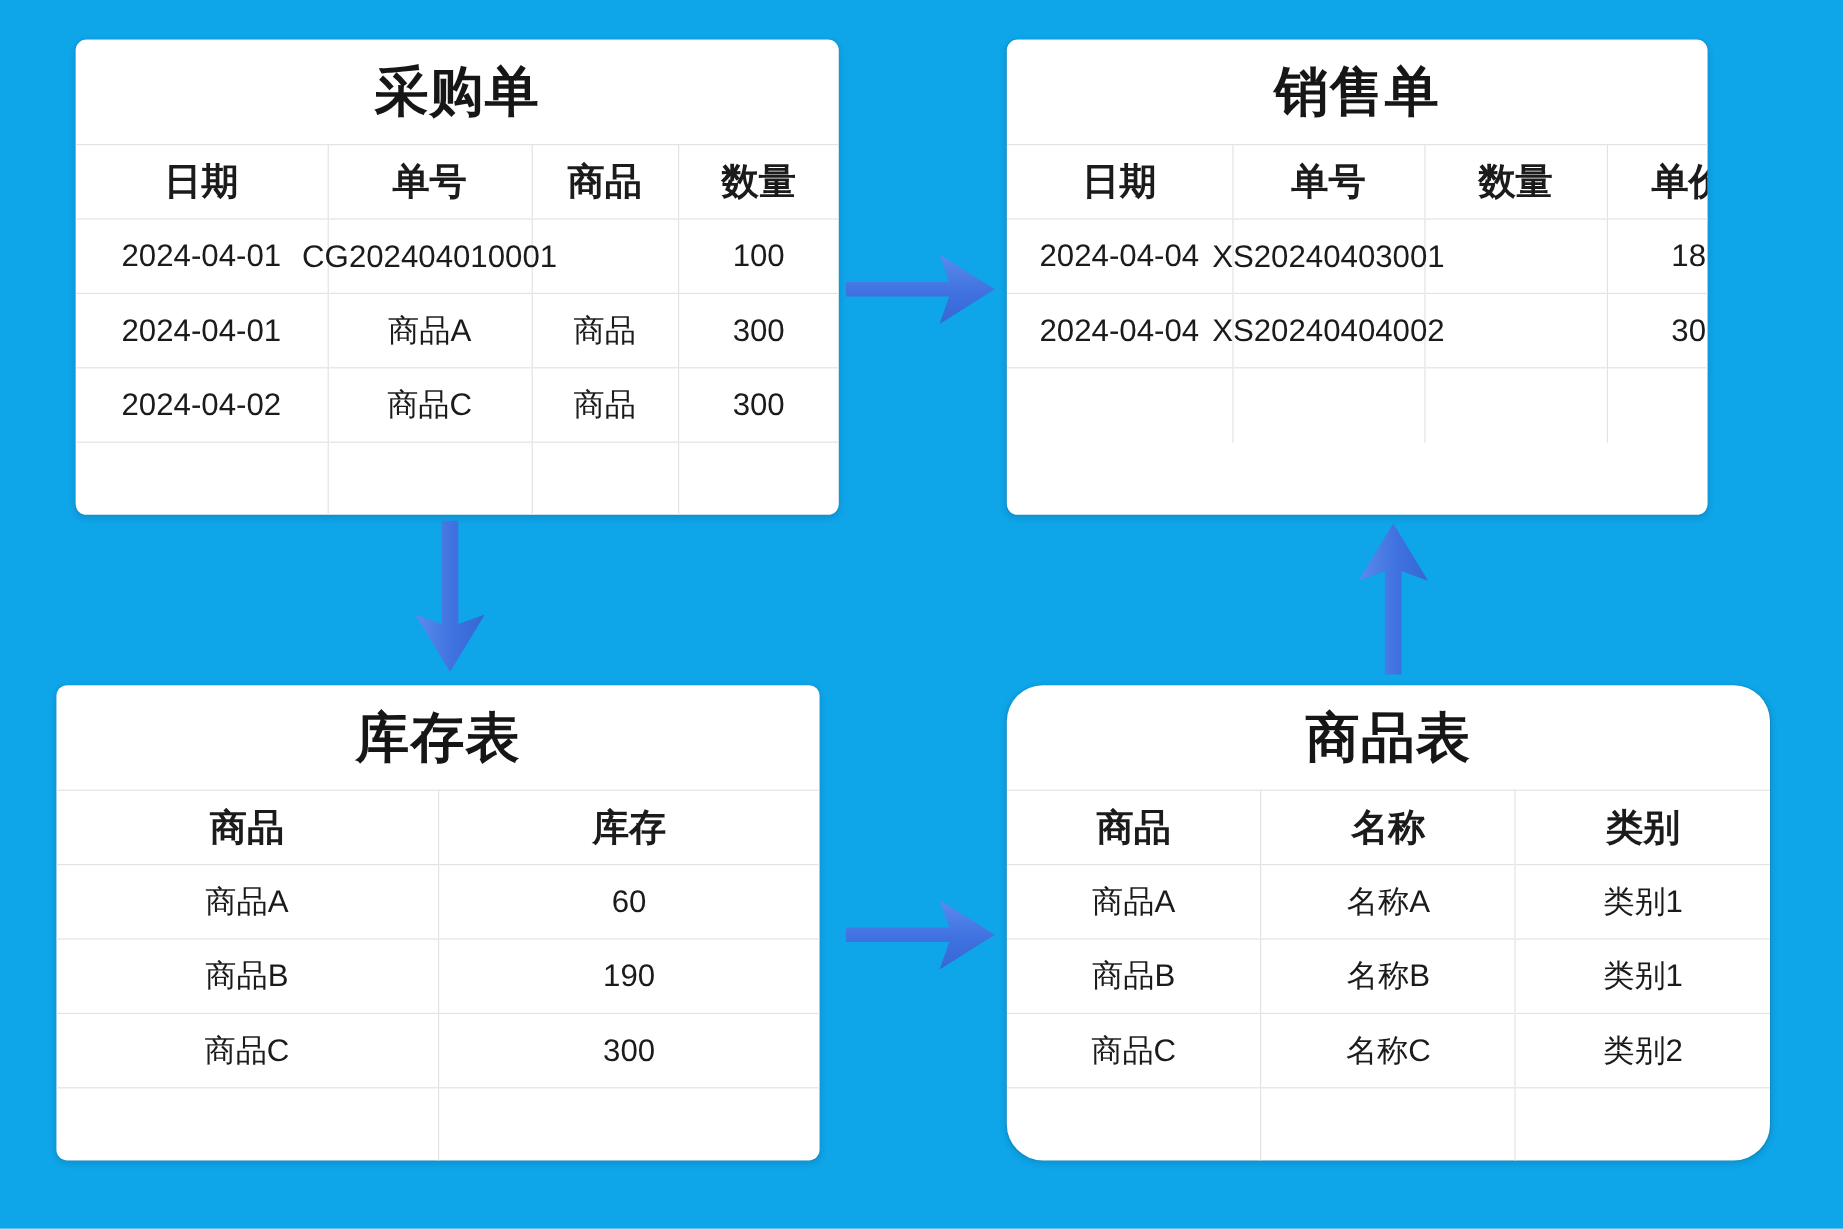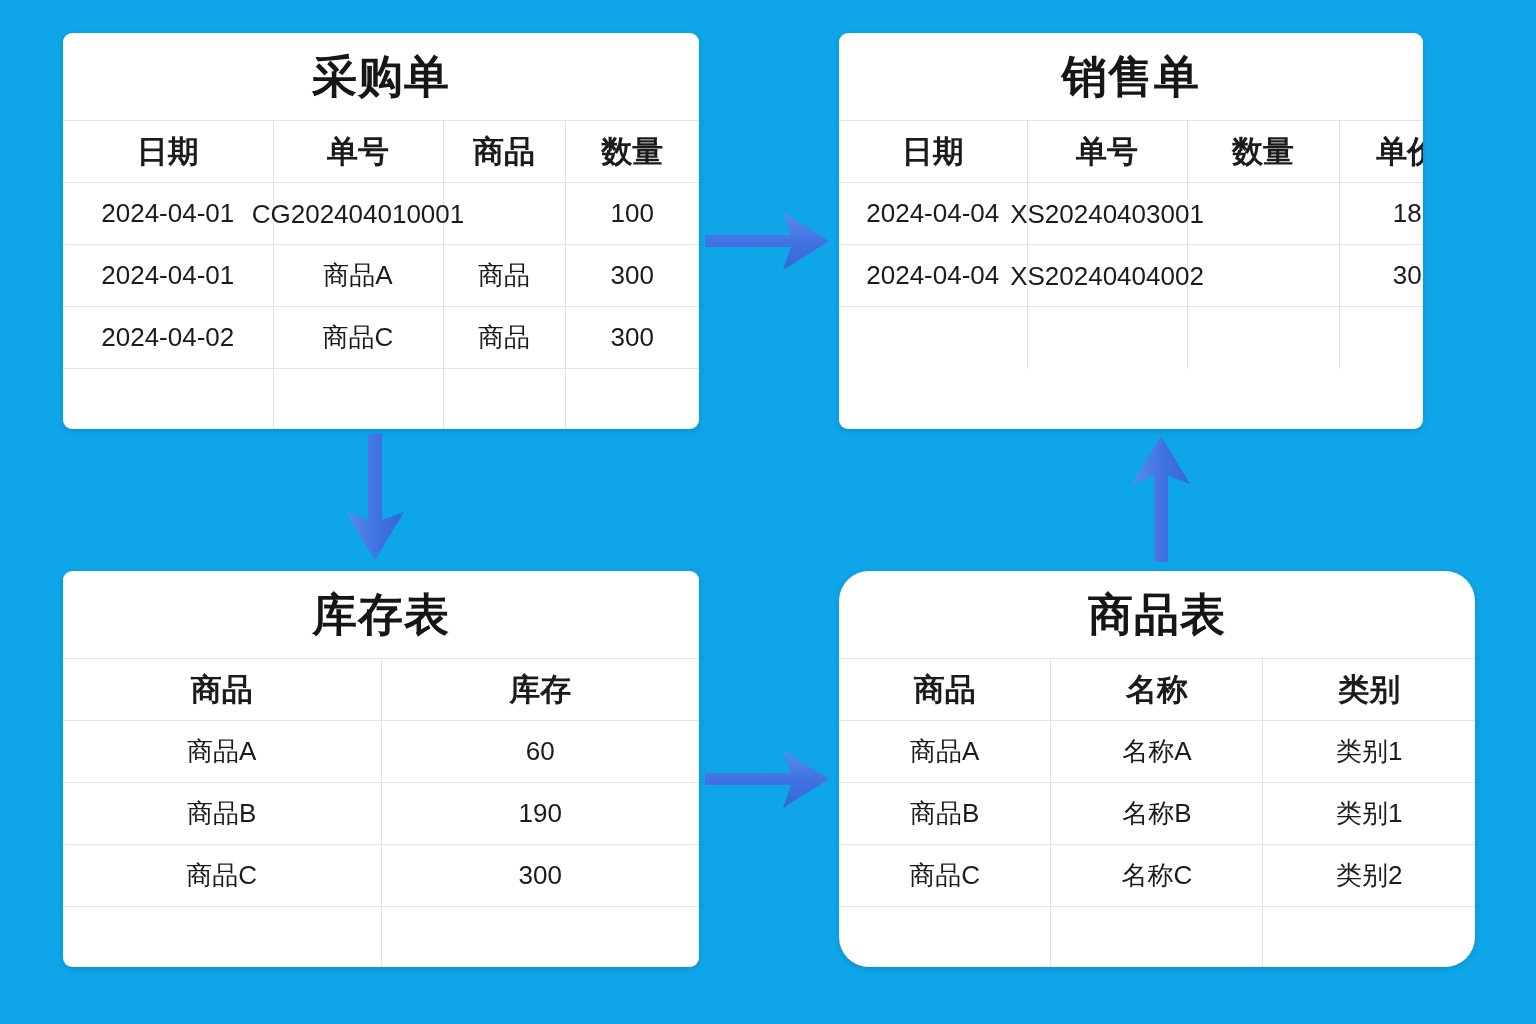--- a/index.html
+++ b/index.html
@@ -20,21 +20,21 @@
   
   .card {
     position: absolute;
     background: #ffffff;
     border-radius: 9px;
     box-shadow: 0 2px 6px rgba(0,0,0,0.13), 0 0 1px rgba(0,0,0,0.10);
     overflow: hidden;
   }
   .card-purchase  { left: 63px;  top: 33px;  width: 636px; height: 396px; }
   .card-sales     { left: 839px; top: 33px;  width: 584px; height: 396px; }
-  .card-inventory { left: 63px;  top: 571px; width: 636px; height: 396px; }
+  .card-inventory { left: 47px;  top: 571px; width: 636px; height: 396px; }
   .card-product   { left: 839px; top: 571px; width: 636px; height: 396px; border-radius: 30px; }
 
   .card-title {
     height: 87px;
     display: flex;
     align-items: center;
     justify-content: center;
     font-size: 45px;
     font-weight: bold;
     color: #161616;

